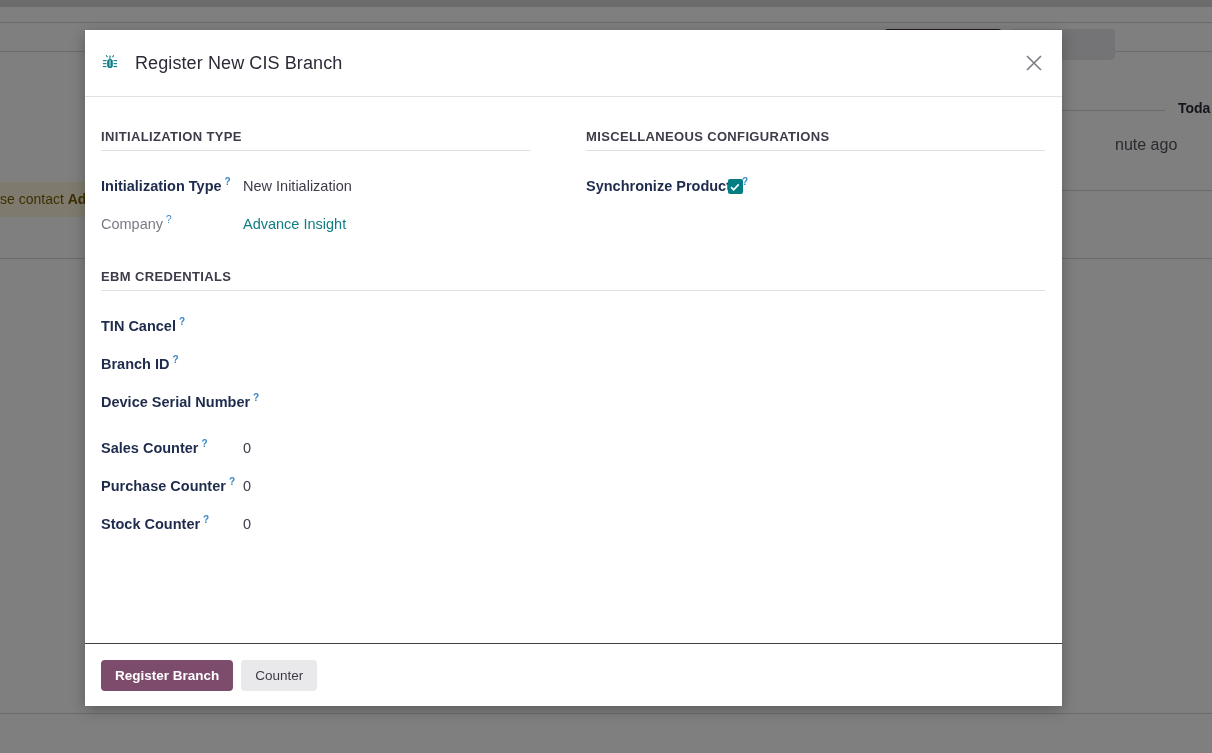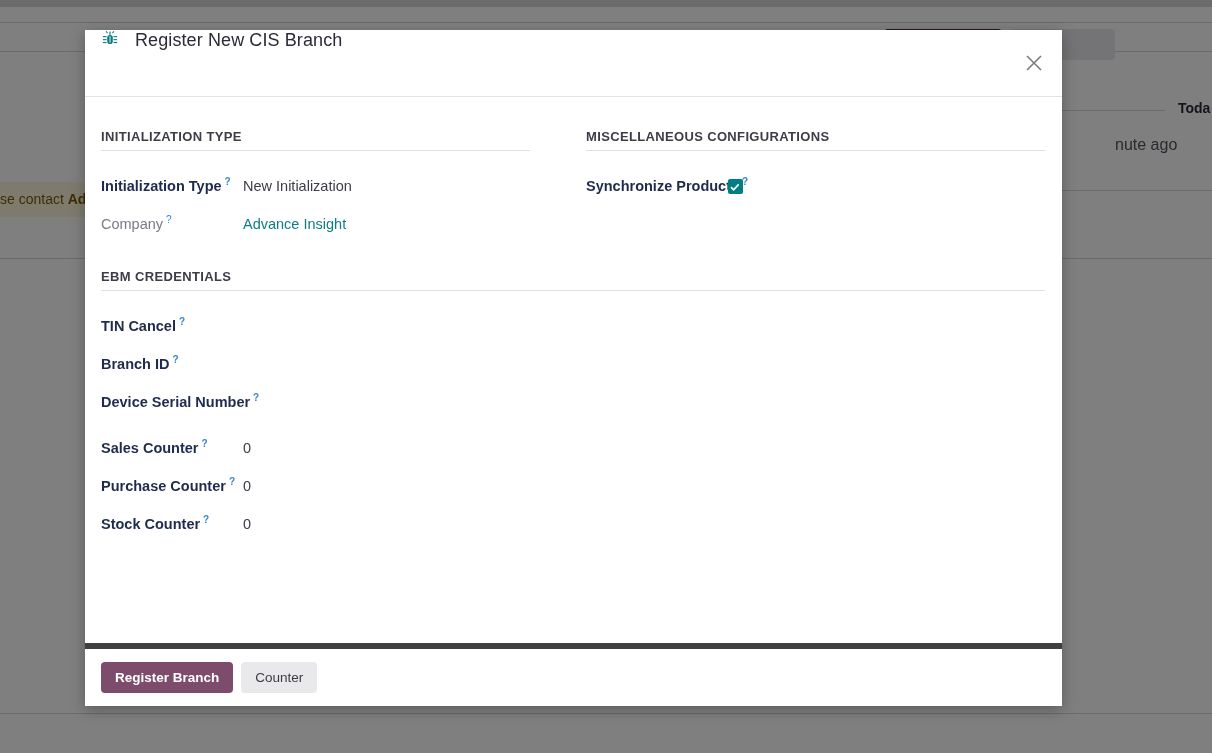--- a/index.html
+++ b/index.html
@@ -94,21 +94,21 @@
     width: 977px; height: 676px;
     background: #ffffff;
     box-shadow: 0 4px 14px rgba(0,0,0,0.28);
     display: flex; flex-direction: column;
   }
 
   .modal-header {
     height: 67px;
     flex: 0 0 67px;
     border-bottom: 1px solid #e2e2e4;
-    display: flex; align-items: flex-start;
+    display: flex; align-items: center;
     padding: 0 16px 0 16px;
     position: relative;
   }
   .bug-icon { width: 18px; height: 18px; margin-right: 16px; flex: 0 0 18px; }
   .modal-title {
     font-size: 18px;
     color: #2b2b38;
     font-weight: 400;
     letter-spacing: 0.1px;
   }
@@ -177,21 +177,21 @@
     align-items: center; justify-content: center;
     position: relative;
     top: 2px;
   }
 
   .section-block { margin-top: 17px; }
   .section-block.counters { margin-top: 25px; }
 
   .modal-footer {
     flex: 0 0 63px;
-    border-top: 6px solid #404040;
+    border-top: 1px solid #404040;
     display: flex; align-items: center;
     padding-left: 16px;
     gap: 8px;
   }
   .btn {
     font-size: 13.5px;
     border: none;
     border-radius: 4px;
     padding: 8px 14px;
     cursor: pointer;

